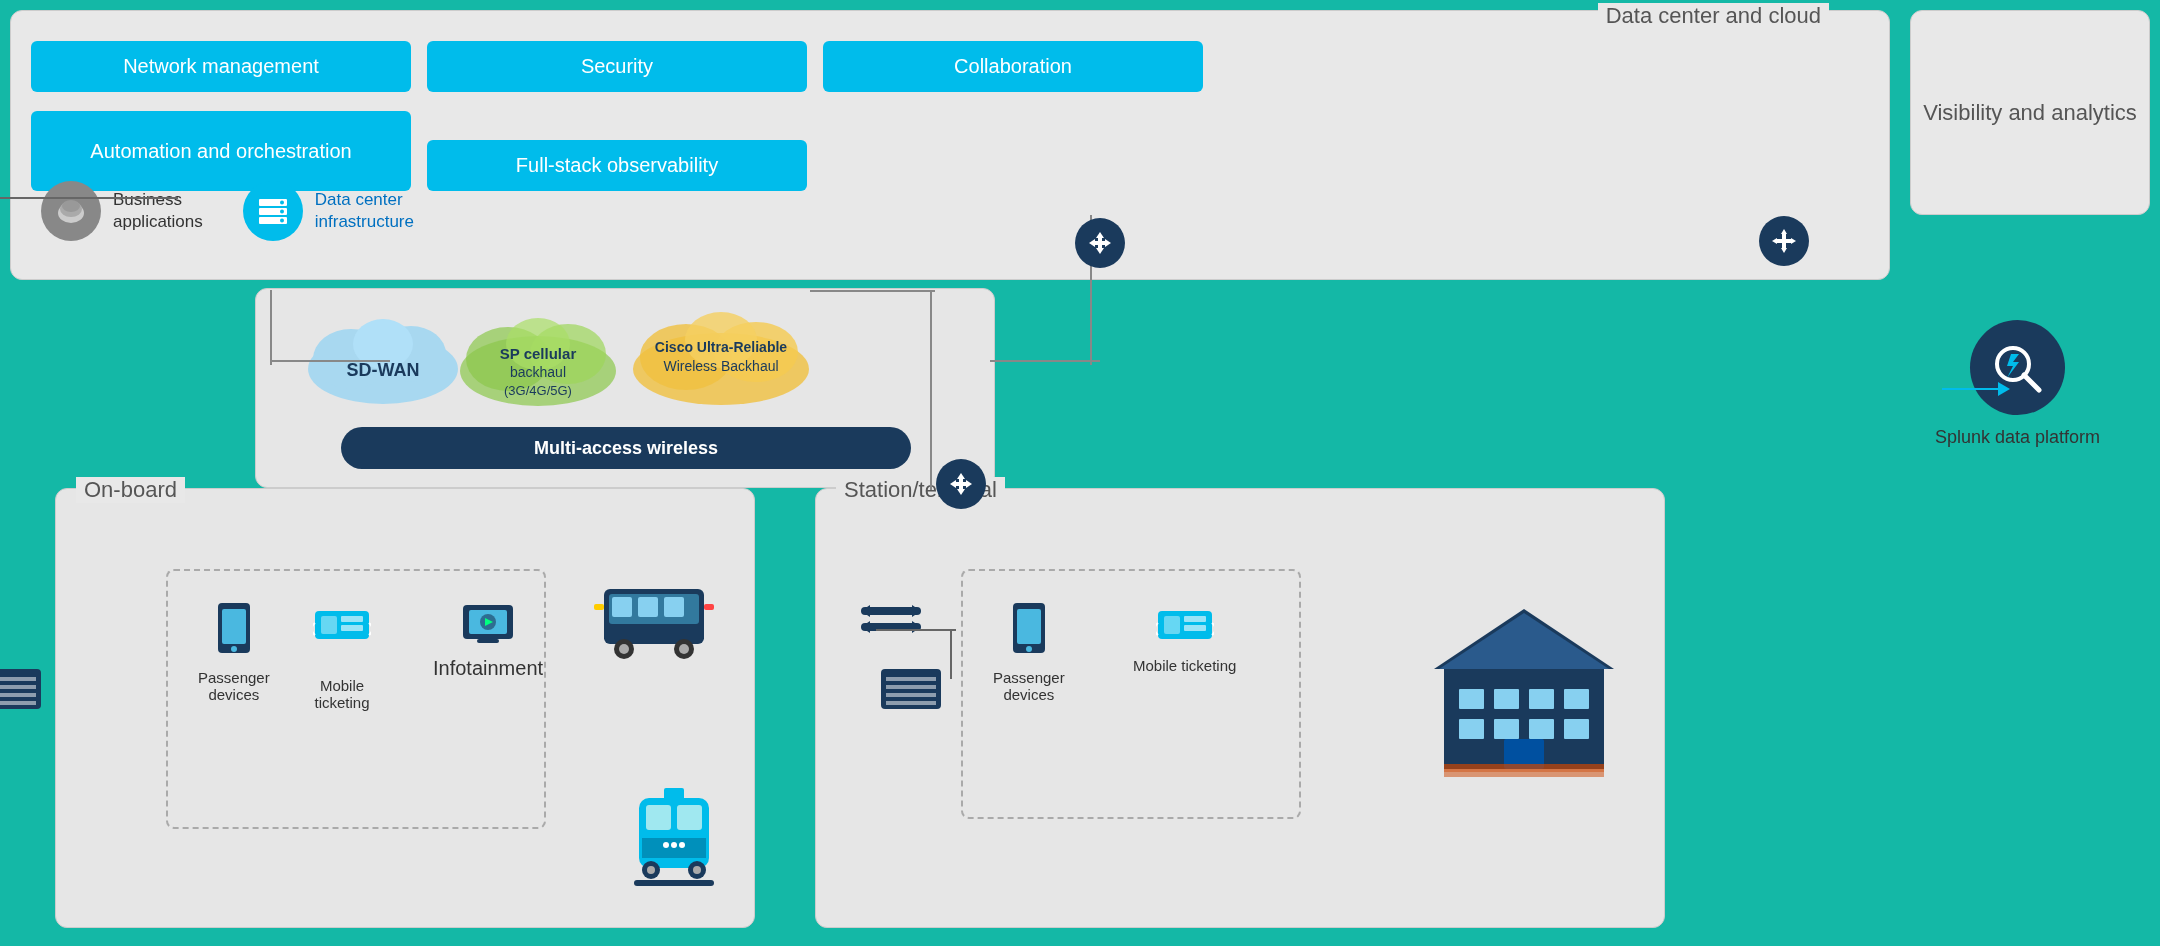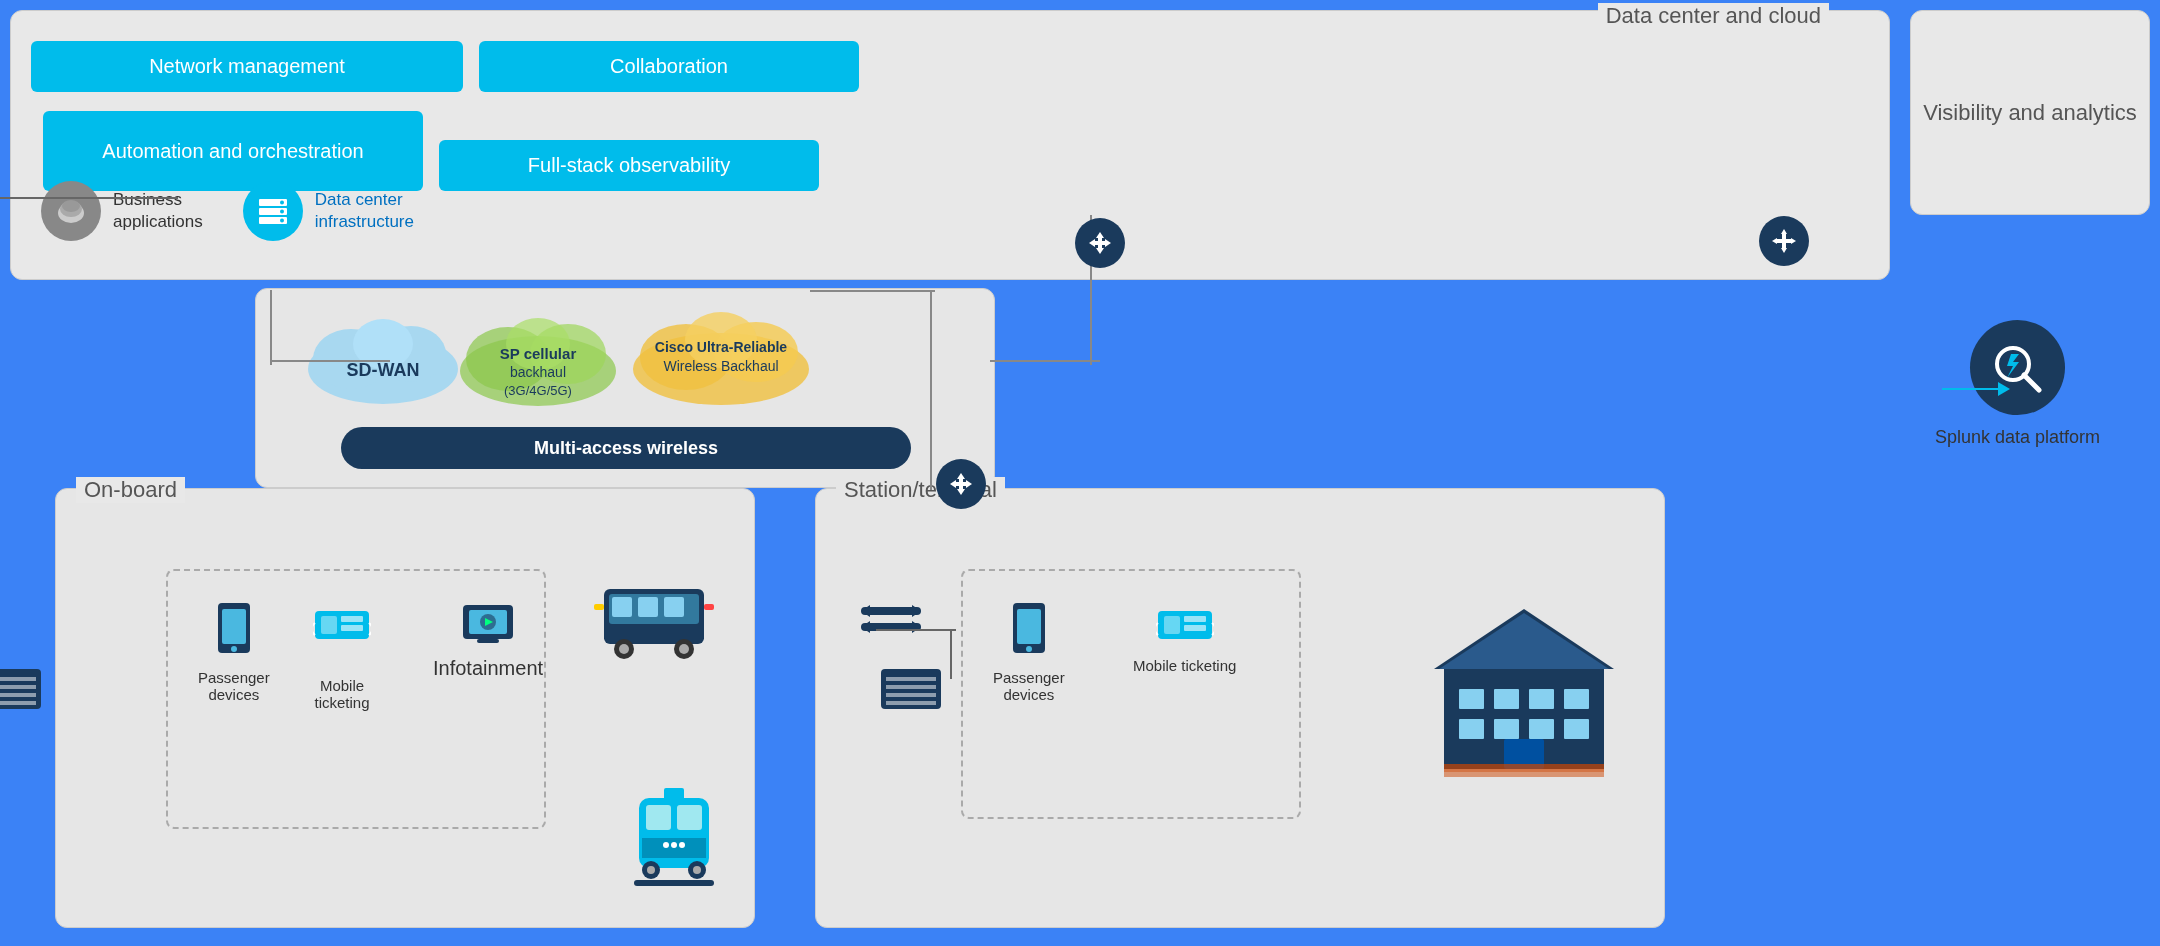--- a/index.html
+++ b/index.html
@@ -8,21 +8,21 @@
       background: #f5f5f5;
       width: 2160px;
       height: 946px;
       overflow: hidden;
       position: relative;
     }
 
     .main-container {
       width: 2160px;
       height: 946px;
-      background: #3b82f6;
+      background: #14b8a6;
       position: relative;
       padding-left: 28px;
     }
 
     
     .data-center-box {
       position: absolute;
       top: 10px;
       left: 10px;
       right: 270px;
@@ -64,25 +64,25 @@
       gap: 16px;
     }
 
     .btn-row-1 {
       top: 30px;
       left: 20px;
     }
 
     .btn-row-2 {
       top: 100px;
-      left: 32px;
+      left: 20px;
       justify-content: flex-end;
     }
 
-    .btn-network { width: 432px; }
+    .btn-network { width: 380px; }
     .btn-security { width: 380px; }
     .btn-collab { width: 380px; }
     .btn-automation { width: 380px; }
     .btn-fullstack { width: 380px; margin-top: 29px; }
 
     
     .icons-row {
       position: absolute;
       top: 170px;
       left: 30px;
@@ -173,20 +173,21 @@
 </head>
 <body>
 
 <div class="main-container">
 
   <div class="data-center-box">
     <span class="data-center-label">Data center and cloud</span>
 
     <div class="btn-row btn-row-1">
       <button class="cyan-btn btn-network">Network management</button>
+      <button class="cyan-btn btn-security">Security</button>
       <button class="cyan-btn btn-collab">Collaboration</button>
     </div>
 
     <div class="btn-row btn-row-2">
       <button class="cyan-btn btn-automation">Automation and orchestration</button>
       <button class="cyan-btn btn-fullstack">Full-stack observability</button>
     </div>
 
     <div class="icons-row">
       <div class="icon-item">

